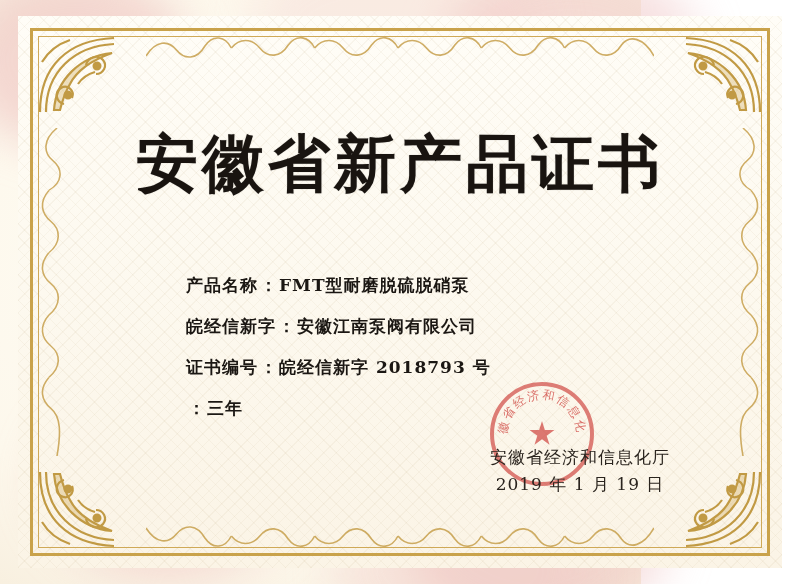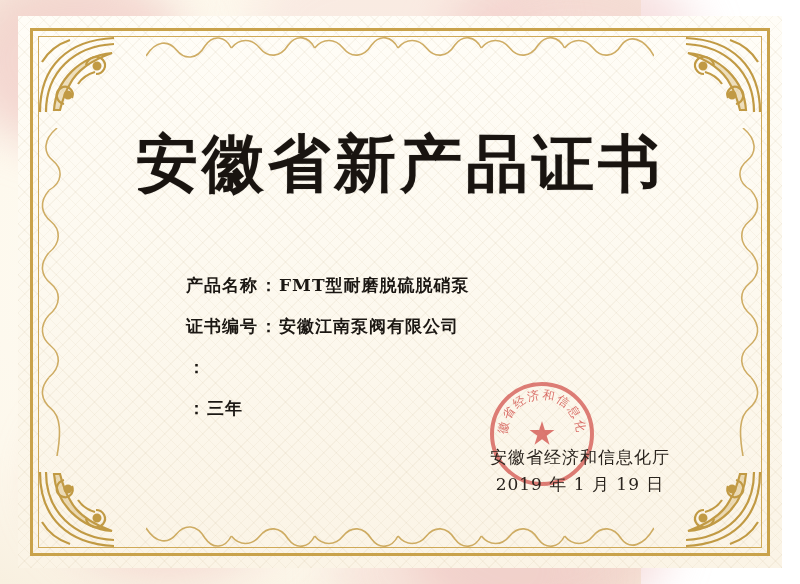--- a/index.html
+++ b/index.html
@@ -311,27 +311,29 @@
 
       <div id="fields">
 
         <div class="field-row">
           <span class="field-label">产品名称</span>
           <span class="field-colon">：</span>
           <span class="field-value">FMT型耐磨脱硫脱硝泵</span>
         </div>
 
         <div class="field-row">
+          <span class="field-label">皖经信新字</span>
+          <span class="field-colon">：</span>
+          <span class="field-value">安徽江南泵阀有限公司</span>
+        </div>
+
+        <div class="field-row">
           <span class="field-label">证书编号</span>
           <span class="field-colon">：</span>
-          <span class="field-value">安徽江南泵阀有限公司</span>
-        </div>
-
-        <div class="field-row">
-          <span class="field-colon">：</span>
+          <span class="field-value">皖经信新字 2018793 号</span>
         </div>
 
         <div class="field-row">
           <span class="field-colon">：</span>
           <span class="field-value">三年</span>
         </div>
 
       </div>
 
       <div id="official-seal">

